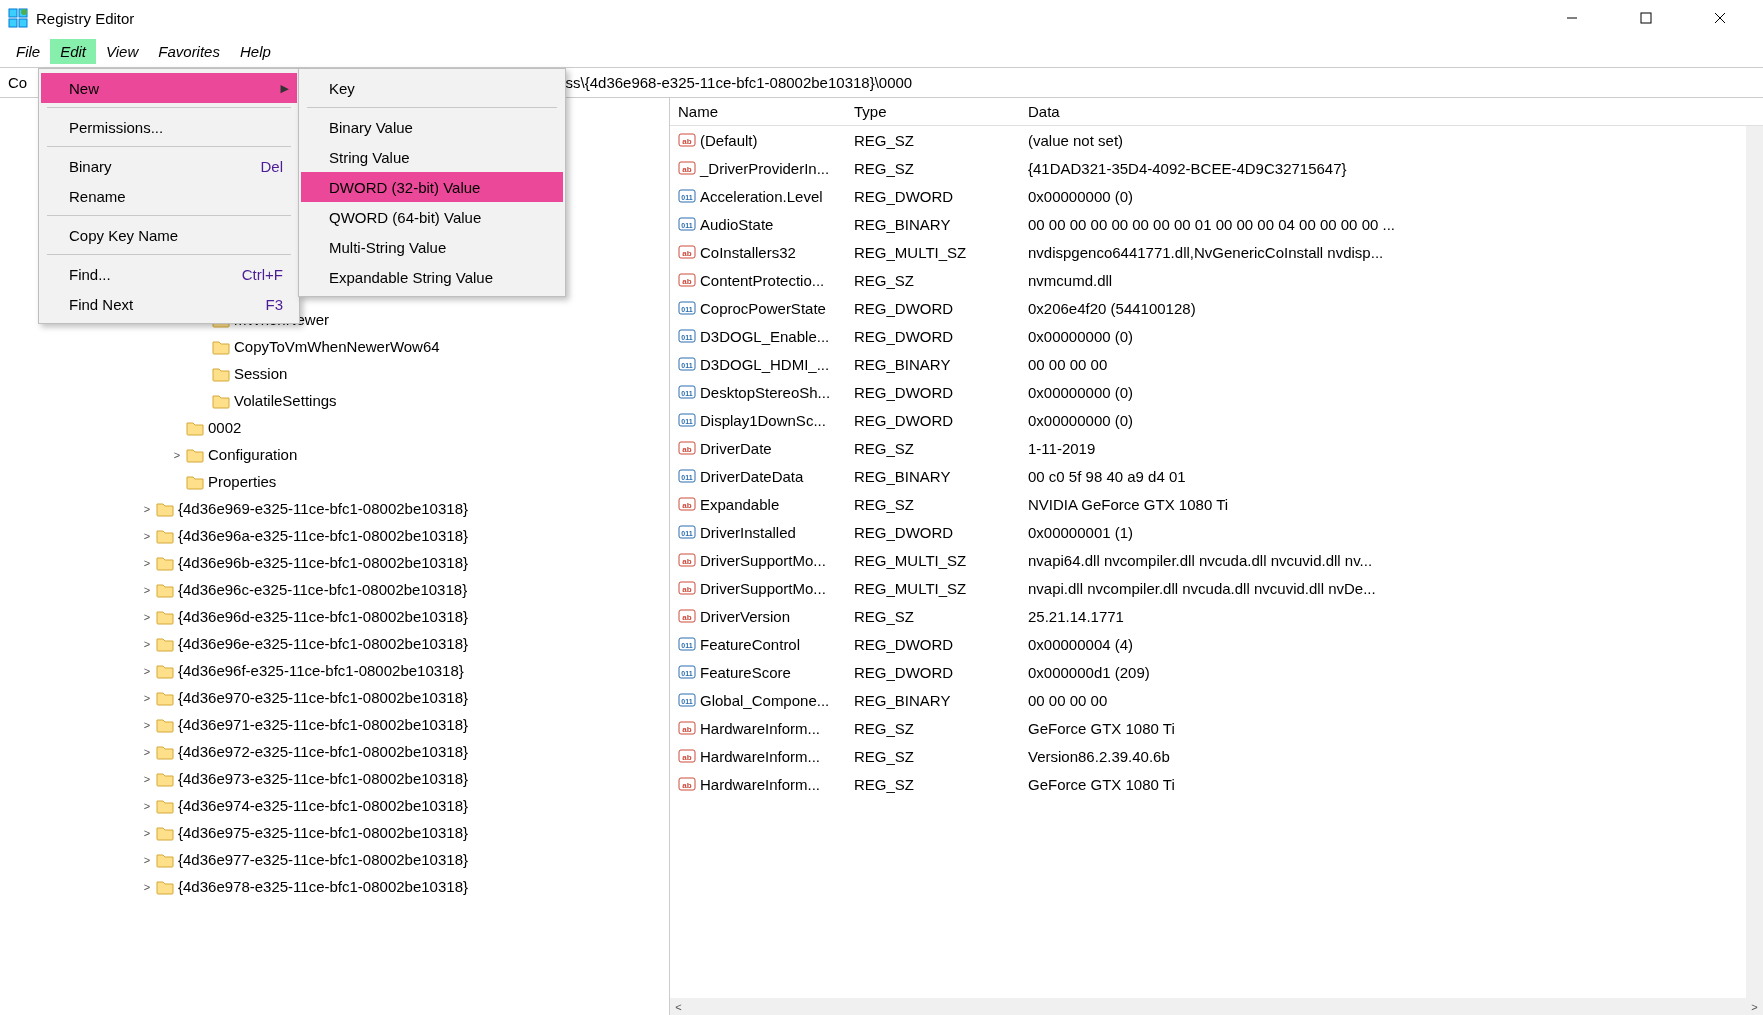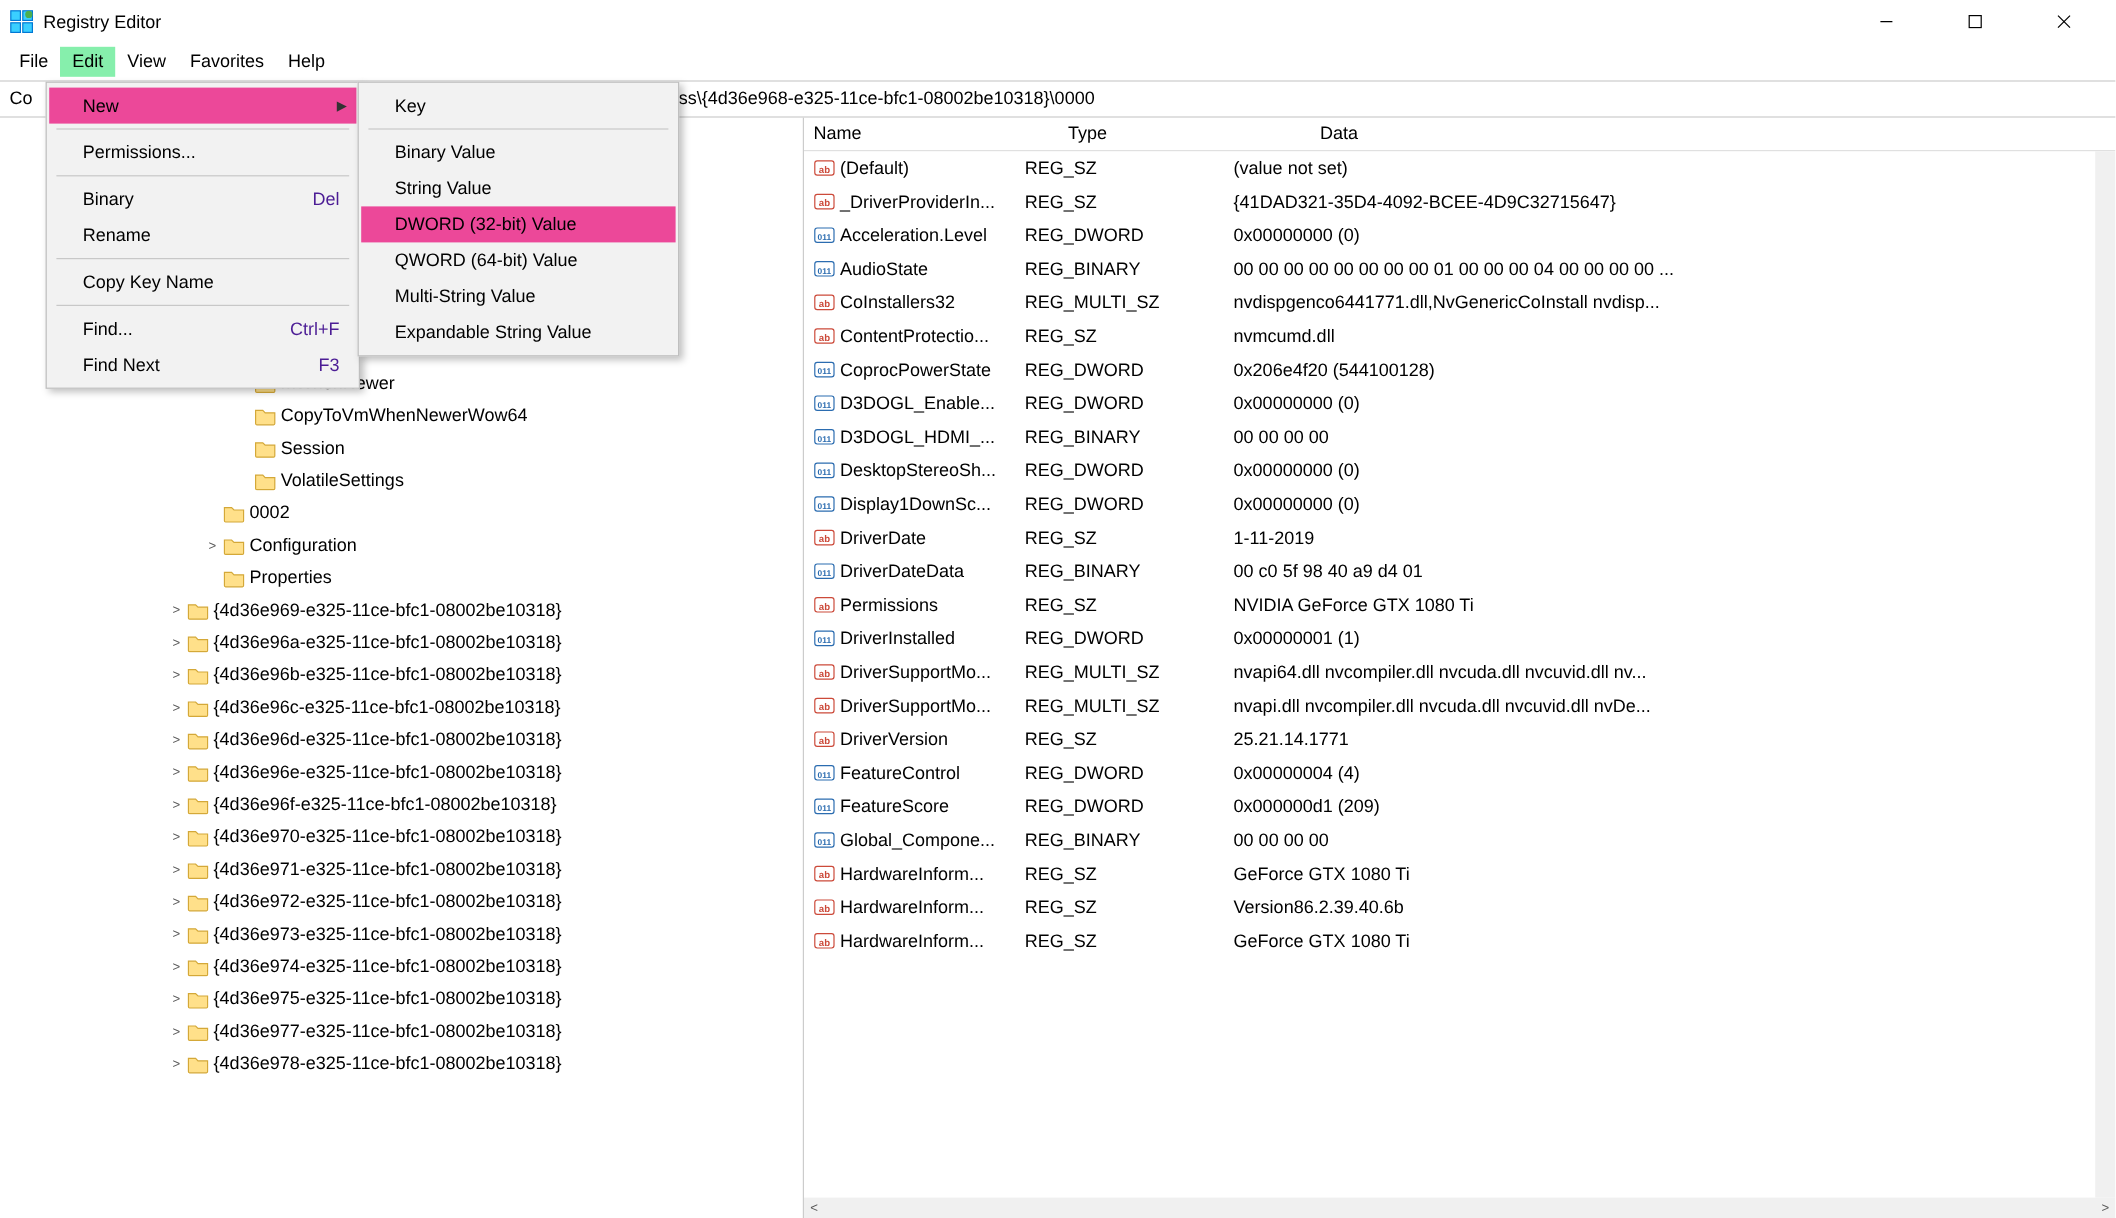--- a/index.html
+++ b/index.html
@@ -4,40 +4,40 @@
 <style>
   * { box-sizing: border-box; margin: 0; padding: 0; font-family: "Segoe UI", Tahoma, sans-serif; }
   body { background: #fff; font-size: 15px; color: #000; overflow: hidden; width: 1763px; height: 1015px; }
 
   .titlebar { height: 36px; display: flex; align-items: center; padding: 0 8px; }
   .titlebar .app-icon { width: 20px; height: 20px; margin-right: 8px; display: inline-flex; }
   .titlebar .title { font-size: 15px; }
   .win-controls { margin-left: auto; display: flex; gap: 28px; padding-right: 12px; }
   .win-btn { width: 46px; height: 30px; display: flex; align-items: center; justify-content: center; font-size: 16px; }
 
-  .menubar { height: 32px; display: flex; align-items: center; padding: 0 6px; border-bottom: 1px solid #ccc; font-size: 15px;}
+  .menubar { height: 32px; display: flex; align-items: center; padding: 0 6px; border-bottom: 1px solid #ccc; font-size: 15px; font-style: italic;}
   .menubar .menu-item { padding: 4px 10px; cursor: default; }
   .menubar .menu-item.active { background: #86efac; }
 
   .addressbar { height: 30px; display: flex; align-items: center; padding: 0 8px; border-bottom: 1px solid #ccc; font-size: 15px;}
   .addressbar .addr-prefix { margin-right: 0; }
   .addressbar .addr-path { white-space: nowrap; }
 
   .content { display: flex; height: calc(1015px - 36px - 32px - 30px); }
   .tree-pane { width: 670px; border-right: 1px solid #ccc; overflow-y: auto; position: relative; padding-top: 4px; }
   .list-pane { flex: 1; overflow: hidden; position: relative; display:flex; flex-direction:column;}
 
   .tree-row { display: flex; align-items: center; height: 27px; font-size: 15px; white-space: nowrap; }
   .tree-row .expander { width: 14px; text-align: center; color: #555; font-size: 11px; }
   .tree-row .folder { width: 18px; height: 16px; margin: 0 4px 0 2px; display:inline-flex; }
   .indent-5 { padding-left: 140px; }
   .indent-6 { padding-left: 170px; }
   .indent-7 { padding-left: 196px; }
 
-  .list-header { display: flex; height: 28px; border-bottom: 1px solid #e0e0e0; font-size: 15px; align-items: center; gap: 36px; }
+  .list-header { display: flex; height: 28px; border-bottom: 1px solid #e0e0e0; font-size: 15px; align-items: center; }
   .list-header .col, .list-row .col { padding: 0 8px; overflow: hidden; text-overflow: ellipsis; white-space: nowrap;}
   .col-name { width: 176px; display:flex; align-items:center; }
   .col-type { width: 174px; }
   .col-data { flex: 1; }
   .list-body { flex:1; overflow-y:auto; }
   .list-row { display: flex; height: 28px; align-items: center; font-size: 15px; }
   .value-icon { width: 18px; height: 18px; margin-right: 4px; display:inline-flex; flex-shrink:0;}
   .value-icon.sz { }
   .value-icon.bin { }
 
@@ -489,21 +489,21 @@
           <div class="col col-data">00 c0 5f 98 40 a9 d4 01</div>
         </div>
         <div class="list-row">
           <div class="col col-name">
             <span class="value-icon sz">
               <svg viewBox="0 0 18 18">
                 <rect x="1" y="3" width="16" height="12" rx="2" fill="#fff" stroke="#cc4a3a"></rect>
                 <text x="9" y="13" font-size="8" text-anchor="middle" fill="#cc4a3a" font-weight="bold">ab</text>
               </svg>
             </span>
-            <span>Permissions</span>
+            <span>Expandable</span>
           </div>
           <div class="col col-type">REG_SZ</div>
           <div class="col col-data">NVIDIA GeForce GTX 1080 Ti</div>
         </div>
         <div class="list-row">
           <div class="col col-name">
             <span class="value-icon bin">
               <svg viewBox="0 0 18 18">
                 <rect x="1" y="3" width="16" height="12" rx="2" fill="#fff" stroke="#2b6cb0"></rect>
                 <text x="9" y="13" font-size="7" text-anchor="middle" fill="#2b6cb0" font-weight="bold">011</text>

